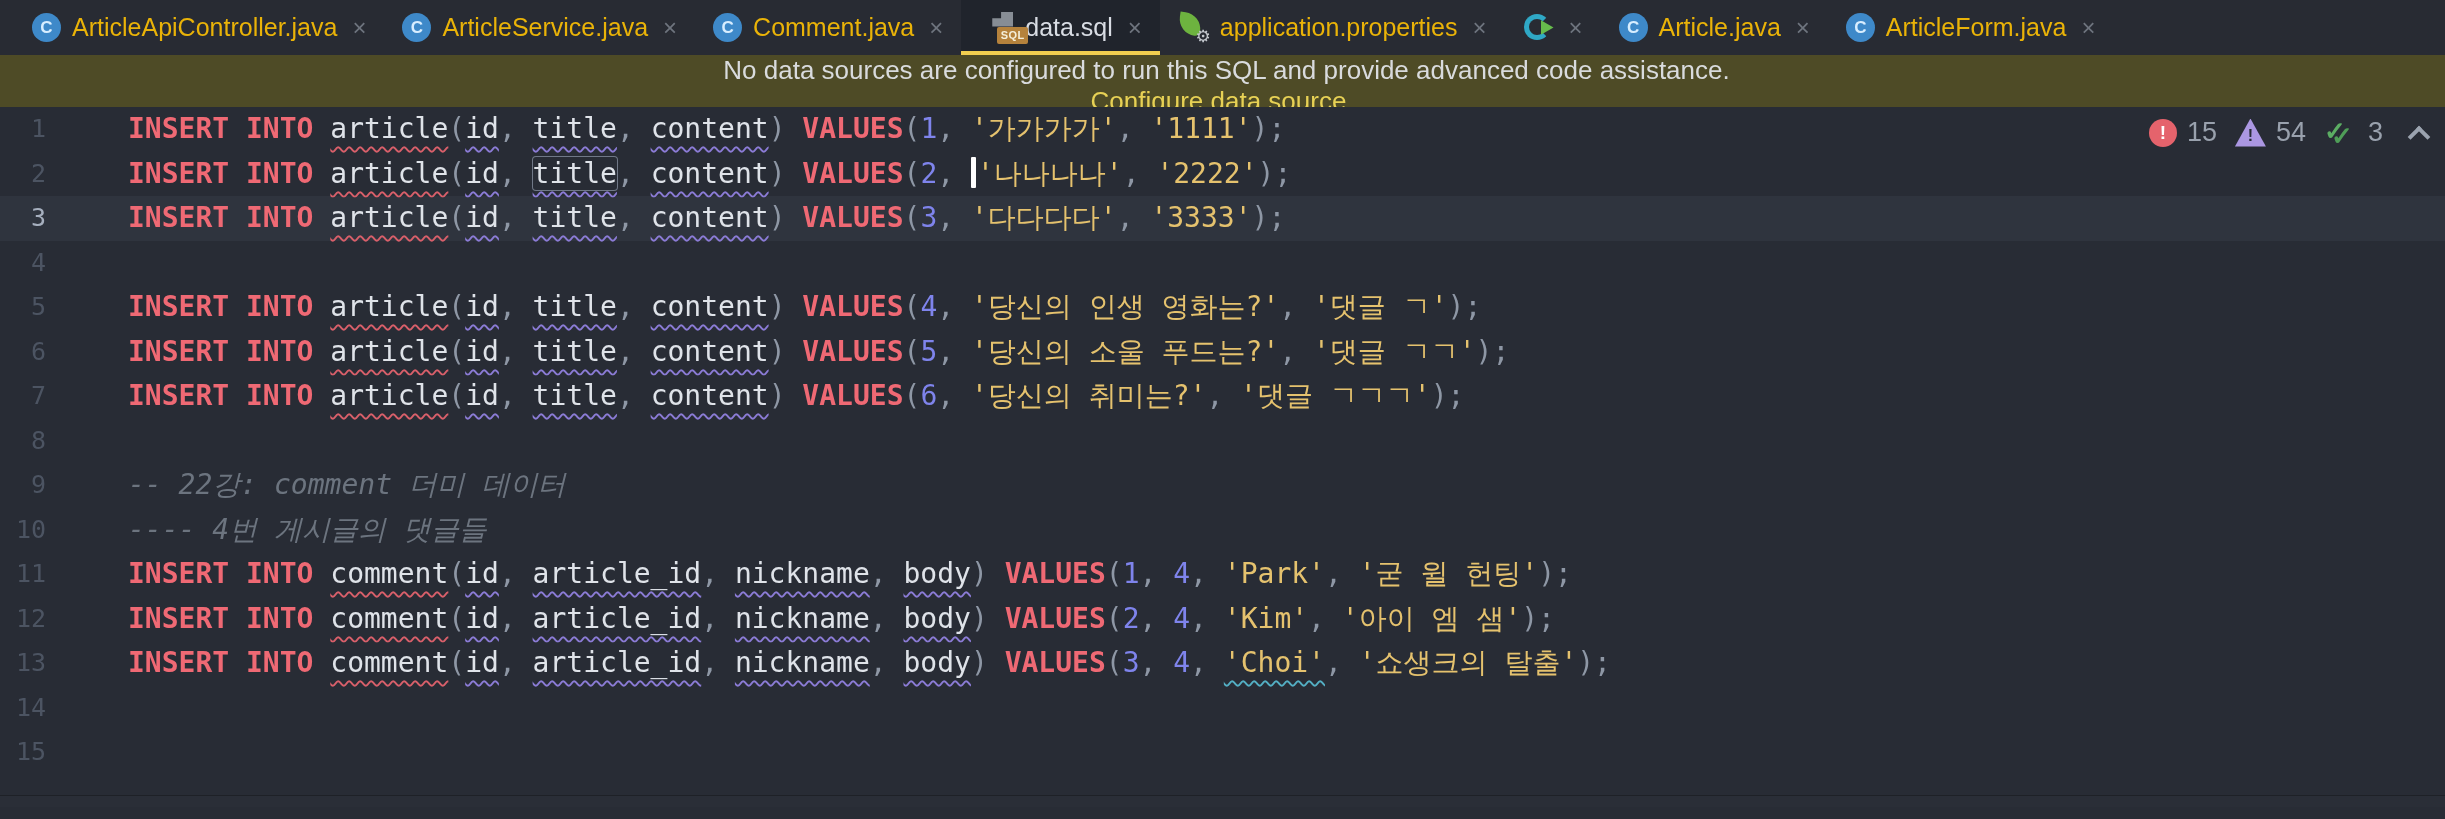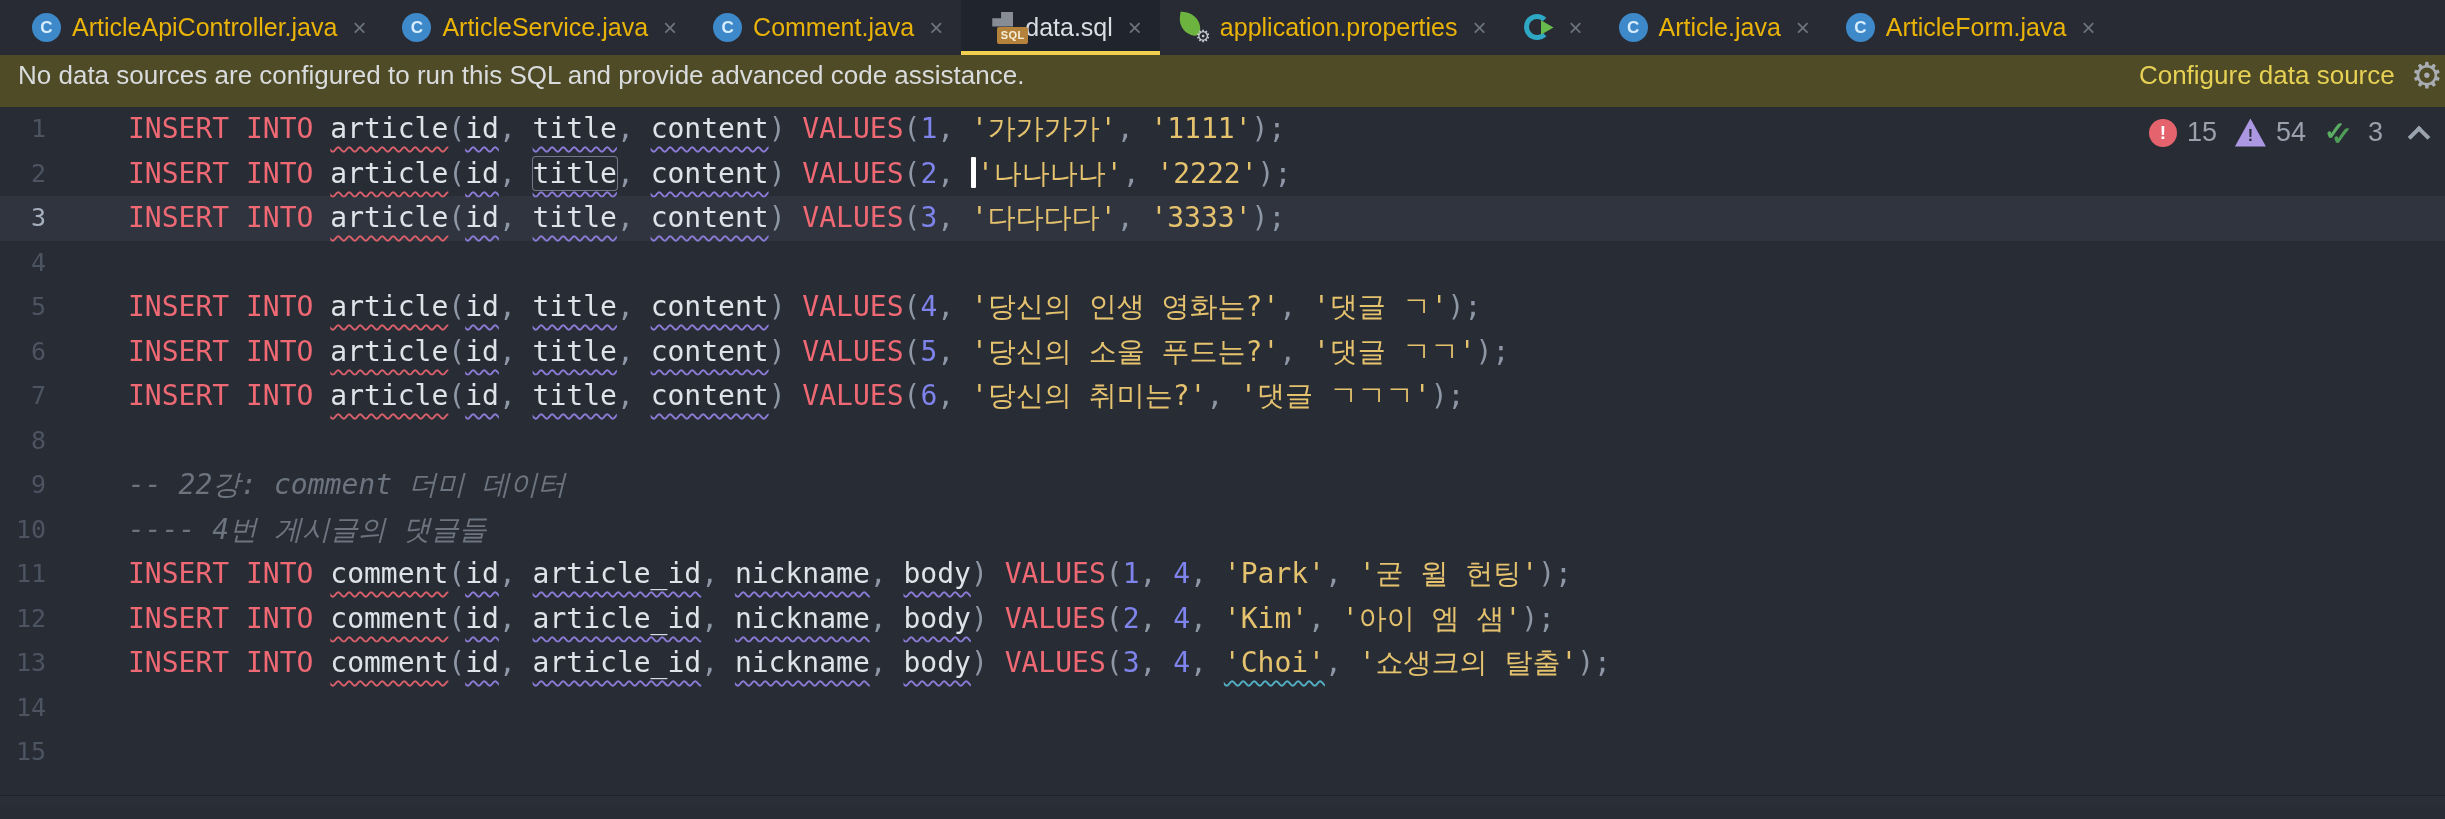--- a/index.html
+++ b/index.html
@@ -41,41 +41,41 @@
   .ic-prop .minigear { position:absolute; right:-2px; bottom:-4px; font-size:17px; color:#C3C7CD; }
   .ic-boot { width:31px; height:31px; }
   .ic-boot .ring { position:absolute; left:1px; top:2px; width:26px; height:26px; border:5px solid #2FA8C6;
     border-radius:50%; border-right-color:transparent; }
   .ic-boot .play { position:absolute; right:0px; top:8px; width:13px; height:15px; background:#67BB4C;
     clip-path:polygon(0 0, 100% 50%, 0 100%); }
 
   
   .banner {
     position:absolute; top:55px; left:0; right:0; height:52px; background:#4E4B26;
-    display:flex; align-items:center; padding:0 10px 11px 18px;
+    display:flex; align-items:center; padding:0 10px 11px 18px;flex-direction:column;
   }
   .banner-msg { font-size:26px; color:#D9DBDD; }
   .banner-spacer { flex:1; }
   .banner-action { font-size:26px; color:#E7D155; margin-right:16px; cursor:pointer; white-space:nowrap; }
   .banner-gear { font-size:36px; color:#A9ACB2; margin-right:-8px; line-height:1; }
 
   
   .editor { position:absolute; top:107px; left:0; right:0; height:700px; background:#282C35; overflow:hidden; }
   .caret-row { position:absolute; left:0; right:0; top:89px; height:45px; background:#2F343E; z-index:0; }
   .edit-body { position:absolute; inset:0; display:flex; z-index:1; }
   .gutter { width:128px; flex:none; padding-top:0; }
   .gutter-line { height:44.5px; line-height:44.5px; width:46px; text-align:right;
     font-family:"DejaVu Sans Mono", monospace; font-size:25px; color:#4C5462; }
   .gutter-line.active { color:#A6AFBE; }
   .code { flex:1; overflow:hidden; }
   .code-line { height:44.5px; line-height:44.5px; white-space:pre;
     font-family:"DejaVu Sans Mono","DejaVu Sans", sans-serif; font-size:28px; color:#DFE3E9; }
 
   .seg { text-decoration-skip-ink:none; }
-  .k   { color:#EF6974; }
+  .k   { color:#EF6974;font-weight:bold; }
   .p   { color:#8E97A5; }
   .n   { color:#7F84EC; }
   .s   { color:#E5C26E; }
   .cm  { color:#6C747F; font-style:italic; }
   .tbl { color:#DFE3E9; text-decoration:underline wavy #D95F6A 2px; text-underline-offset:8px; }
   .col { color:#DFE3E9; text-decoration:underline wavy #8B7BD6 2px; text-underline-offset:8px; }
   .typo{ text-decoration:underline wavy #53AFC4 2px; text-underline-offset:8px; }
   .box { box-shadow:0 0 0 1px #707887; border-radius:3px; }
   .caret { display:inline-block; width:5px; height:31px; background:#FFFFFF; vertical-align:middle;
     margin:0 1px 4px 0; border-radius:1px; }

